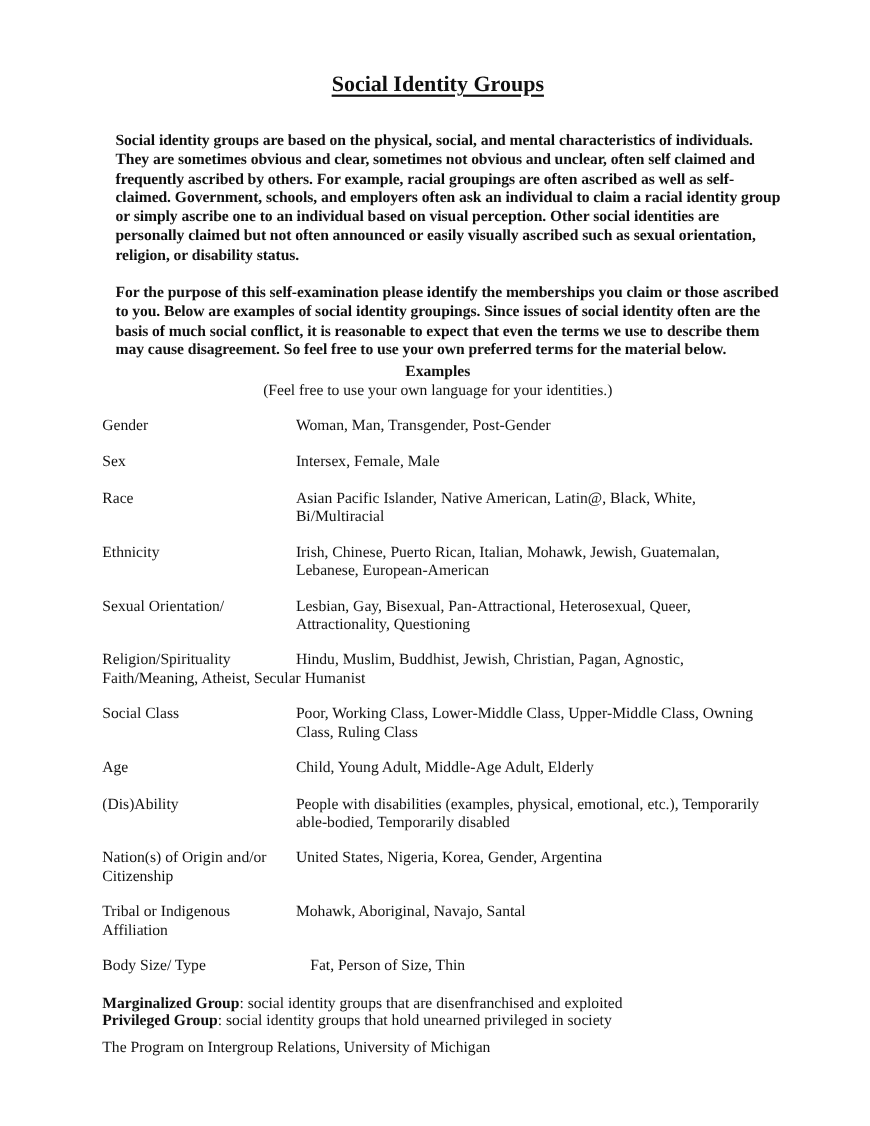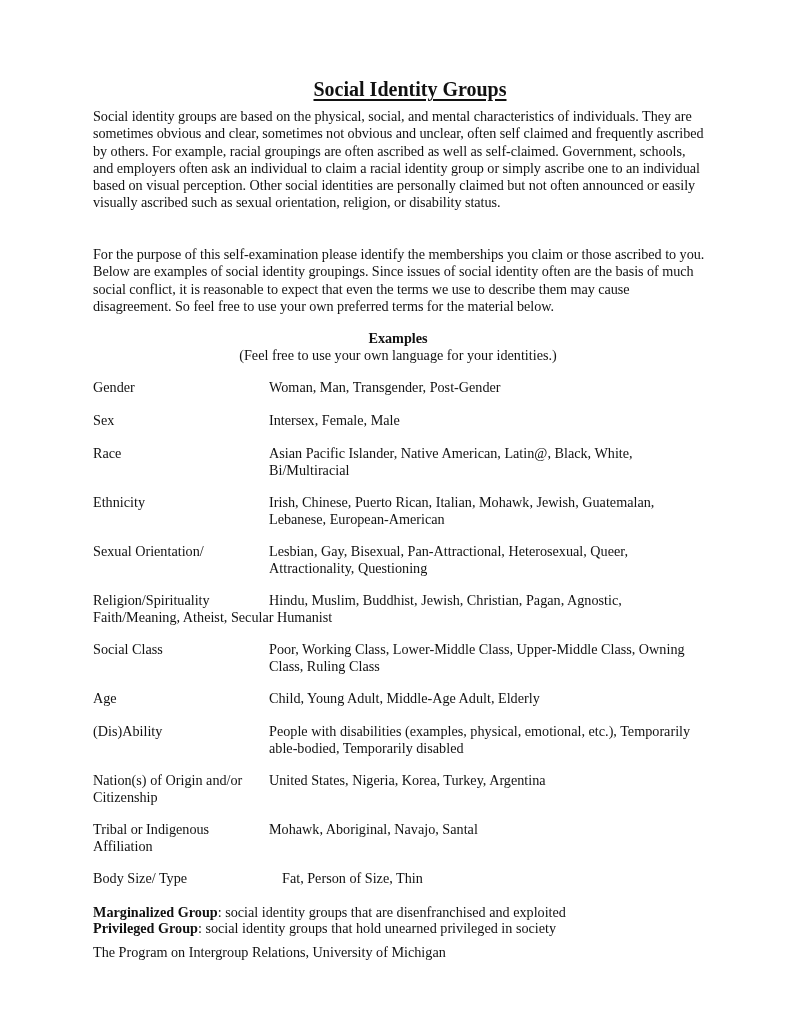--- a/index.html
+++ b/index.html
@@ -24,30 +24,31 @@
     .title {
       position: absolute;
       top: 66px;
       left: 0;
       width: 610px;
       text-align: center;
       font-size: 20px;
       font-weight: bold;
       text-decoration: underline;
       text-underline-offset: 3px;
-      margin: 12px;
+      margin: 0;
     }
     .para {
       position: absolute;
       left: 0;
       width: 612px;
       font-size: 14.2px;
       line-height: 17.3px;
-      margin: 0;
+      margin: 12px;
       letter-spacing: -0.05px;
+      font-weight: bold;
     }
     .para1 { top: 108px; }
     .para2 { top: 246px; }
     .examples-head {
       position: absolute;
       left: 0;
       width: 610px;
       text-align: center;
       font-size: 14.2px;
       line-height: 17px;
@@ -154,21 +155,21 @@
     <span class="vals">Child, Young Adult, Middle-Age Adult, Elderly</span>
   </div>
 
   <div class="row" style="top:723px">
     <span class="cat">(Dis)Ability</span>
     <span class="vals">People with disabilities (examples, physical, emotional, etc.), Temporarily able-bodied, Temporarily disabled</span>
   </div>
 
   <div class="row" style="top:772px">
     <span class="cat" style="width:150px">Nation(s) of Origin and/or Citizenship</span>
-    <span class="vals">United States, Nigeria, Korea, Turkey, Argentina</span>
+    <span class="vals">United States, Nigeria, Korea, Gender, Argentina</span>
   </div>
 
   <div class="row" style="top:821px">
     <span class="cat" style="width:150px">Tribal or Indigenous Affiliation</span>
     <span class="vals">Mohawk, Aboriginal, Navajo, Santal</span>
   </div>
 
   <div class="row" style="top:870px">
     <span class="cat">Body Size/ Type</span>
     <span class="vals" style="left:189px">Fat, Person of Size, Thin</span>

